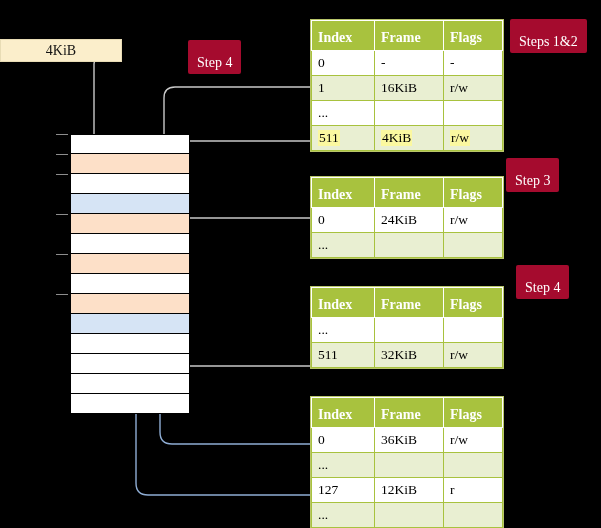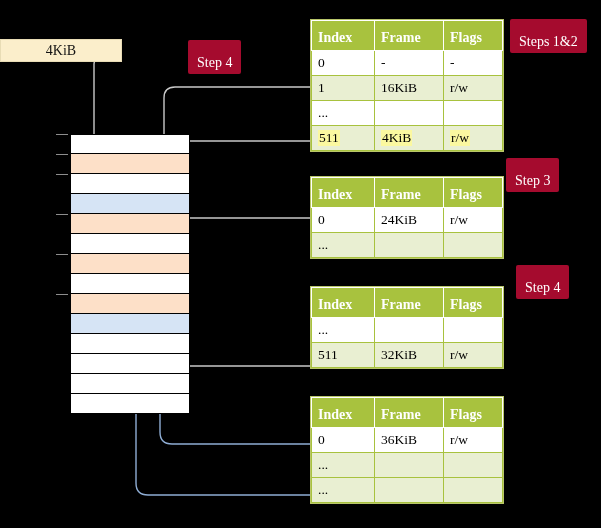--- a/index.html
+++ b/index.html
@@ -238,20 +238,25 @@
           <tr>
             <td class="w-index">0</td>
             <td class="w-frame">36KiB</td>
             <td class="w-flags">r/w</td>
           </tr>
           <tr class="alt">
             <td class="w-index">...</td>
             <td class="w-frame"></td>
             <td class="w-flags"></td>
           </tr>
+          <tr>
+            <td class="w-index">127</td>
+            <td class="w-frame">12KiB</td>
+            <td class="w-flags">r</td>
+          </tr>
           <tr class="alt">
             <td class="w-index">...</td>
             <td class="w-frame"></td>
             <td class="w-flags"></td>
           </tr>
         </tbody>
       </table>
     </div>
 
   <div id="badges-host">

